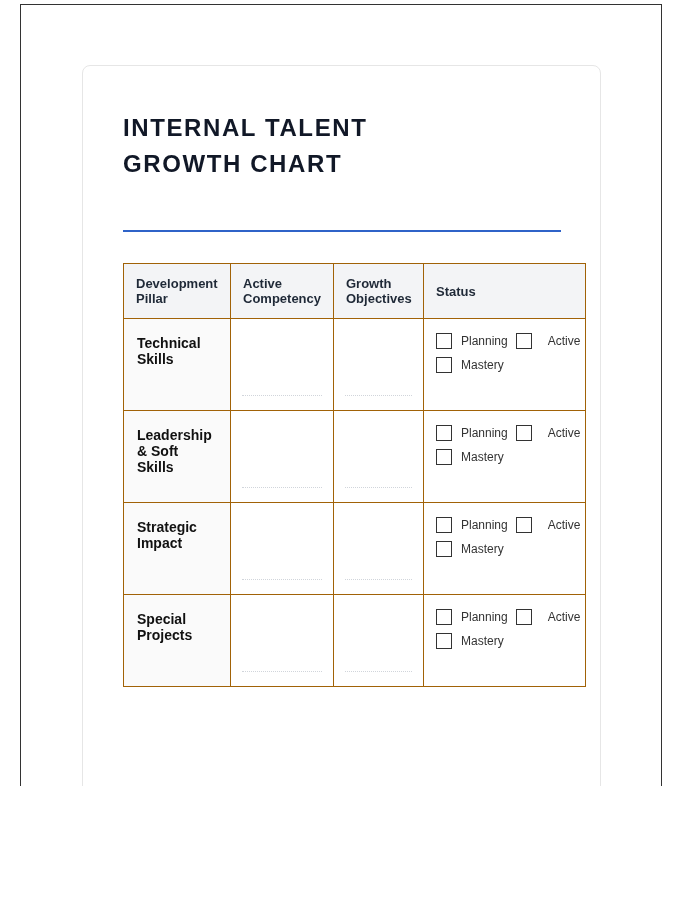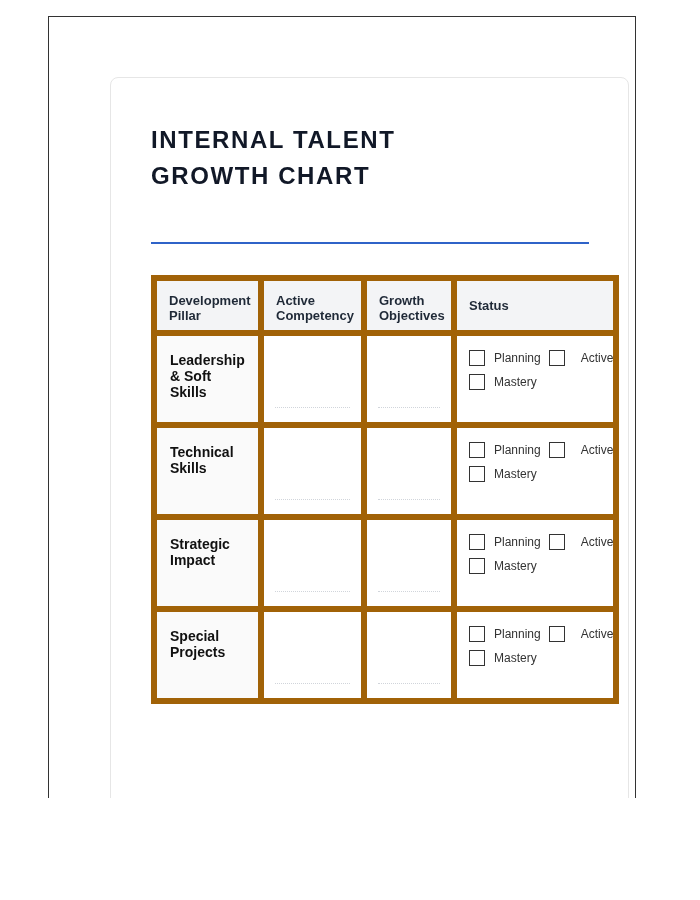--- a/index.html
+++ b/index.html
@@ -1,22 +1,22 @@
 <!DOCTYPE html>
 <html><head>
   <meta charset="utf-8">
   <style>
     * { box-sizing: border-box; margin: 0; padding: 0; }
     html, body {
       width: 700px; height: 900px; background: #ffffff; overflow: hidden;
       font-family: "Liberation Sans", sans-serif; color: #1f2937;
     }
     .page-frame {
-      position: absolute; left: 20px; top: 16px; width: 588px; height: 782px;
-      border: 1px solid #333333; border-bottom: none; overflow: hidden; background: #fff; margin-left: 28px;
+      position: absolute; left: 20px; top: 4px; width: 642px; height: 782px;
+      border: 1px solid #333333; border-bottom: none; overflow: hidden; background: #fff;
     }
     .card {
       position: absolute; left: 61px; top: 60px; width: 519px; height: 760px;
       border: 1px solid #e6e6e6; border-radius: 8px; background: #fff;
     }
     .title {
       position: absolute; left: 40px; top: 44px; width: 300px;
       font-family: "Liberation Sans", sans-serif; font-weight: 700;
       font-size: 24px; line-height: 36px; letter-spacing: 1.6px;
       color: #111827; text-transform: uppercase;
@@ -33,21 +33,21 @@
       display: block; margin-top: 14px; width: 60px; height: 1px; background: #333;
     }
     .blue-rule {
       position: absolute; left: 40px; top: 164px; width: 438px; height: 2px; background: #2f63c8;
     }
     table.growth {
       position: absolute; left: 40px; top: 197px; width: 462px;
       border-collapse: collapse; table-layout: fixed;
     }
     table.growth th, table.growth td {
-      border: 6px solid #a16207; vertical-align: top; text-align: left;
+      border: 1px solid #a16207; vertical-align: top; text-align: left;
     }
     table.growth th {
       background: #f3f4f6; font-size: 13px; font-weight: 700; color: #1f2937;
       height: 55px; padding: 12px 12px 0 12px; line-height: 15px; vertical-align: top;
     }
     table.growth th.status-head { vertical-align: middle; padding-top: 0; }
     table.growth td { height: 92px; }
     td.pillar {
       background: #fafafa; padding: 16px 12px 0 13px;
       font-size: 14px; font-weight: 700; line-height: 16px; color: #111;
@@ -94,46 +94,46 @@
       <thead>
         <tr>
           <th>Development Pillar</th>
           <th>Active Competency</th>
           <th>Growth Objectives</th>
           <th class="status-head">Status</th>
         </tr>
       </thead>
       <tbody id="rows">
           <tr>
+    <td class="pillar">Technical Skills</td>
+    <td class="entry">
+              <div class="dotted-line"></div>
+            </td>
+    <td class="entry">
+              <div class="dotted-line"></div>
+            </td>
+    <td class="status">
+      <div class="status-options">
+        <label class="opt planning">
+          <span class="box"></span>
+          <span>Planning</span>
+        </label>
+        <label class="opt active">
+          <span class="box"></span>
+          <span>Active</span>
+        </label>
+        <label class="opt mastery">
+          <span class="box"></span>
+          <span>Mastery</span>
+        </label>
+      </div>
+    </td>
+          </tr>
+          <tr>
     <td class="pillar">Leadership &amp; Soft Skills</td>
-    <td class="entry">
-              <div class="dotted-line"></div>
-            </td>
-    <td class="entry">
-              <div class="dotted-line"></div>
-            </td>
-    <td class="status">
-      <div class="status-options">
-        <label class="opt planning">
-          <span class="box"></span>
-          <span>Planning</span>
-        </label>
-        <label class="opt active">
-          <span class="box"></span>
-          <span>Active</span>
-        </label>
-        <label class="opt mastery">
-          <span class="box"></span>
-          <span>Mastery</span>
-        </label>
-      </div>
-    </td>
-          </tr>
-          <tr>
-    <td class="pillar">Technical Skills</td>
     <td class="entry">
               <div class="dotted-line"></div>
             </td>
     <td class="entry">
               <div class="dotted-line"></div>
             </td>
     <td class="status">
       <div class="status-options">
         <label class="opt planning">
           <span class="box"></span>

